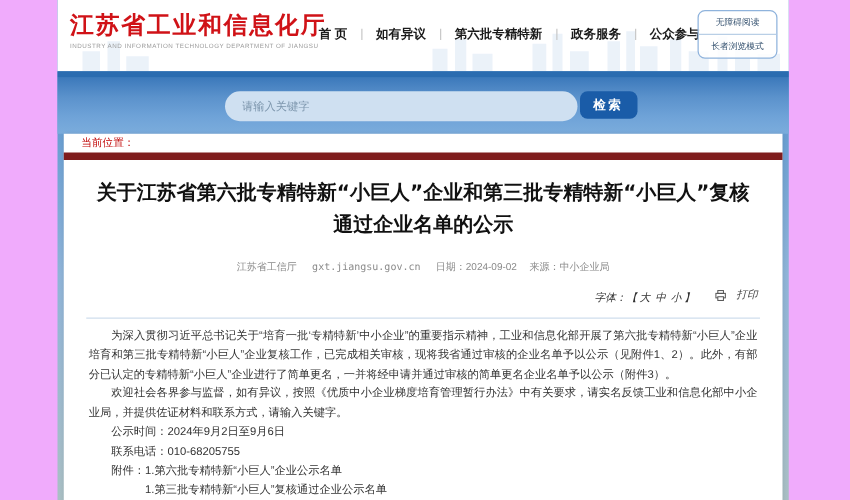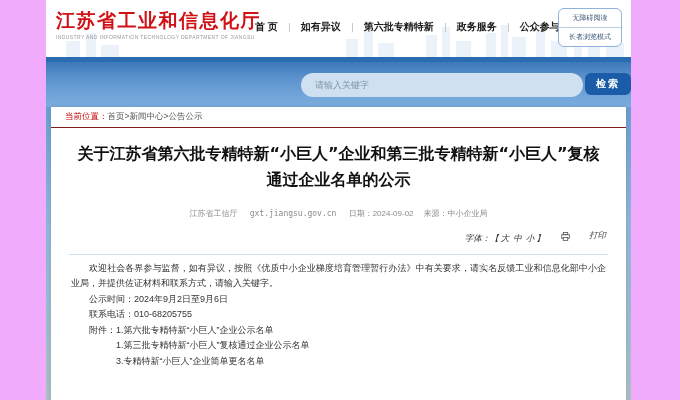--- a/index.html
+++ b/index.html
@@ -22,43 +22,43 @@
   .nav-sep { width:1px; height:9px; background:#c9c9c9; }
   .access-box { position:absolute; right:9px; top:8px; width:64px; border:1px solid #8fb3dc; border-radius:6px;
                 background:rgba(255,255,255,.85); z-index:3; text-align:center; }
   .access-row { font-size:7px; color:#33506e; padding:4px 2px; cursor:pointer; white-space:nowrap; }
   .access-row + .access-row { border-top:1px solid #b9cfe6; }
 
   
   .search-band { position:relative; height:50px;
                  background:linear-gradient(180deg,#3c79bb 0%,#5b92cc 35%,#6fa3d8 70%,#7bacdc 100%);
                  border-top:5px solid #2a6cb0; }
-  .search-inner { position:absolute; left:12px; right:0; top:11px; display:flex; justify-content:flex-end; gap:2px; }
+  .search-inner { position:absolute; left:12px; right:0; top:11px; display:flex; justify-content:center; gap:2px; }
   .search-input { width:282px; height:24px; border:none; border-radius:13px; background:#cfe0f1;
                   padding:0 14px; font-size:9px; color:#41586e; outline:none; }
   .search-input::placeholder { color:#7d96ad; }
   .search-btn { width:46px; height:22px; border:none; border-radius:6px; background:#1a5ca8; color:#fff;
                 font-size:10px; font-weight:bold; cursor:pointer; letter-spacing:2px; }
 
   
   .card { position:relative; margin:0 5px; background:#fff; min-height:310px; box-shadow:0 0 4px rgba(0,0,0,.12); }
-  .breadcrumb { height:21px; display:flex; align-items:center; padding-left:14px; border-bottom:1px solid #7f1d1d;
+  .breadcrumb { height:21px; display:flex; align-items:center; padding-left:14px; border-bottom:6px solid #7f1d1d;
                 font-size:8.5px; }
   .crumb-prefix { color:#c00000; }
   .crumb-path { color:#555; cursor:pointer; }
 
   .article { padding:0 20px; }
   .art-title { margin:13px auto 16px; max-width:545px; text-align:center; font-size:16px; font-weight:bold;
                color:#111; line-height:1.6; font-family:"DejaVu Sans","Liberation Sans",sans-serif; }
   .art-meta { margin-top:4px; text-align:center; font-size:8px; color:#8a8a8a; }
   .art-meta span { margin:0 5px; }
   .meta-url { font-family:"DejaVu Sans Mono","Liberation Mono",monospace; }
   .font-row { margin-top:11px; text-align:right; font-size:8.5px; color:#333;font-style:italic; }
   .font-row .ctrl { cursor:pointer; padding:0 2px; }
-  .print-btn { margin-left:14px; cursor:pointer; color:#444; display:inline-flex; align-items:center; gap:19px; }
+  .print-btn { margin-left:14px; cursor:pointer; color:#444; display:inline-flex; align-items:center; gap:8px; }
   .print-btn svg { vertical-align:-1px; }
   .divider { border:none; border-top:1px solid #cfdeed; margin:9px -2px 6px; }
 
   .article-body { font-size:9px; color:#333; line-height:1.72; }
   .article-body p { text-indent:2em; text-align:justify; }
   .article-body p.attach-sub { text-indent:5em; text-align:left; }
   .article-body p.plain { text-align:left; }
 </style>
 </head>
 <body>
@@ -112,21 +112,20 @@
     <div class="search-band">
       <div class="search-inner">
         <input class="search-input" type="text" placeholder="请输入关键字" style="">
         <button class="search-btn">检索</button>
       </div>
     </div>
 
     <div class="card">
       <div class="breadcrumb">
         <span class="crumb-prefix">当前位置：</span>
-        <span class="crumb-path">首页&gt;新闻中心&gt;公告公示</span>
       </div>
 
       <div class="article">
         <h1 class="art-title">关于江苏省第六批专精特新“小巨人”企业和第三批专精特新“小巨人”复核通过企业名单的公示</h1>
 
         <div class="art-meta">
           <span>江苏省工信厅</span>
           <span class="meta-url">gxt.jiangsu.gov.cn</span>
           <span>日期：2024-09-02</span><span>来源：中小企业局</span>
         </div>
@@ -139,20 +138,21 @@
               <rect x="0.8" y="3" width="8.4" height="4" fill="none" stroke="#555" stroke-width="0.9"></rect>
               <rect x="2.5" y="6" width="5" height="3.3" fill="#fff" stroke="#555" stroke-width="0.9"></rect>
             </svg>
             <span>打印</span>
           </span>
         </div>
 
         <hr class="divider">
 
         <div class="article-body">
+          <p>为深入贯彻习近平总书记关于“培育一批‘专精特新’中小企业”的重要指示精神，工业和信息化部开展了第六批专精特新“小巨人”企业培育和第三批专精特新“小巨人”企业复核工作，已完成相关审核，现将我省通过审核的企业名单予以公示（见附件1、2）。此外，有部分已认定的专精特新“小巨人”企业进行了简单更名，一并将经申请并通过审核的简单更名企业名单予以公示（附件3）。</p>
           <p>欢迎社会各界参与监督，如有异议，按照《优质中小企业梯度培育管理暂行办法》中有关要求，请实名反馈工业和信息化部中小企业局，并提供佐证材料和联系方式，请输入关键字。</p>
           <p class="plain">公示时间：2024年9月2日至9月6日</p>
           <p class="plain">联系电话：010-68205755</p>
           <p class="plain">附件：1.第六批专精特新“小巨人”企业公示名单</p>
           <p class="attach-sub">1.第三批专精特新“小巨人”复核通过企业公示名单</p>
           <p class="attach-sub">3.专精特新“小巨人”企业简单更名名单</p>
         </div>
       </div>
     </div>
 

